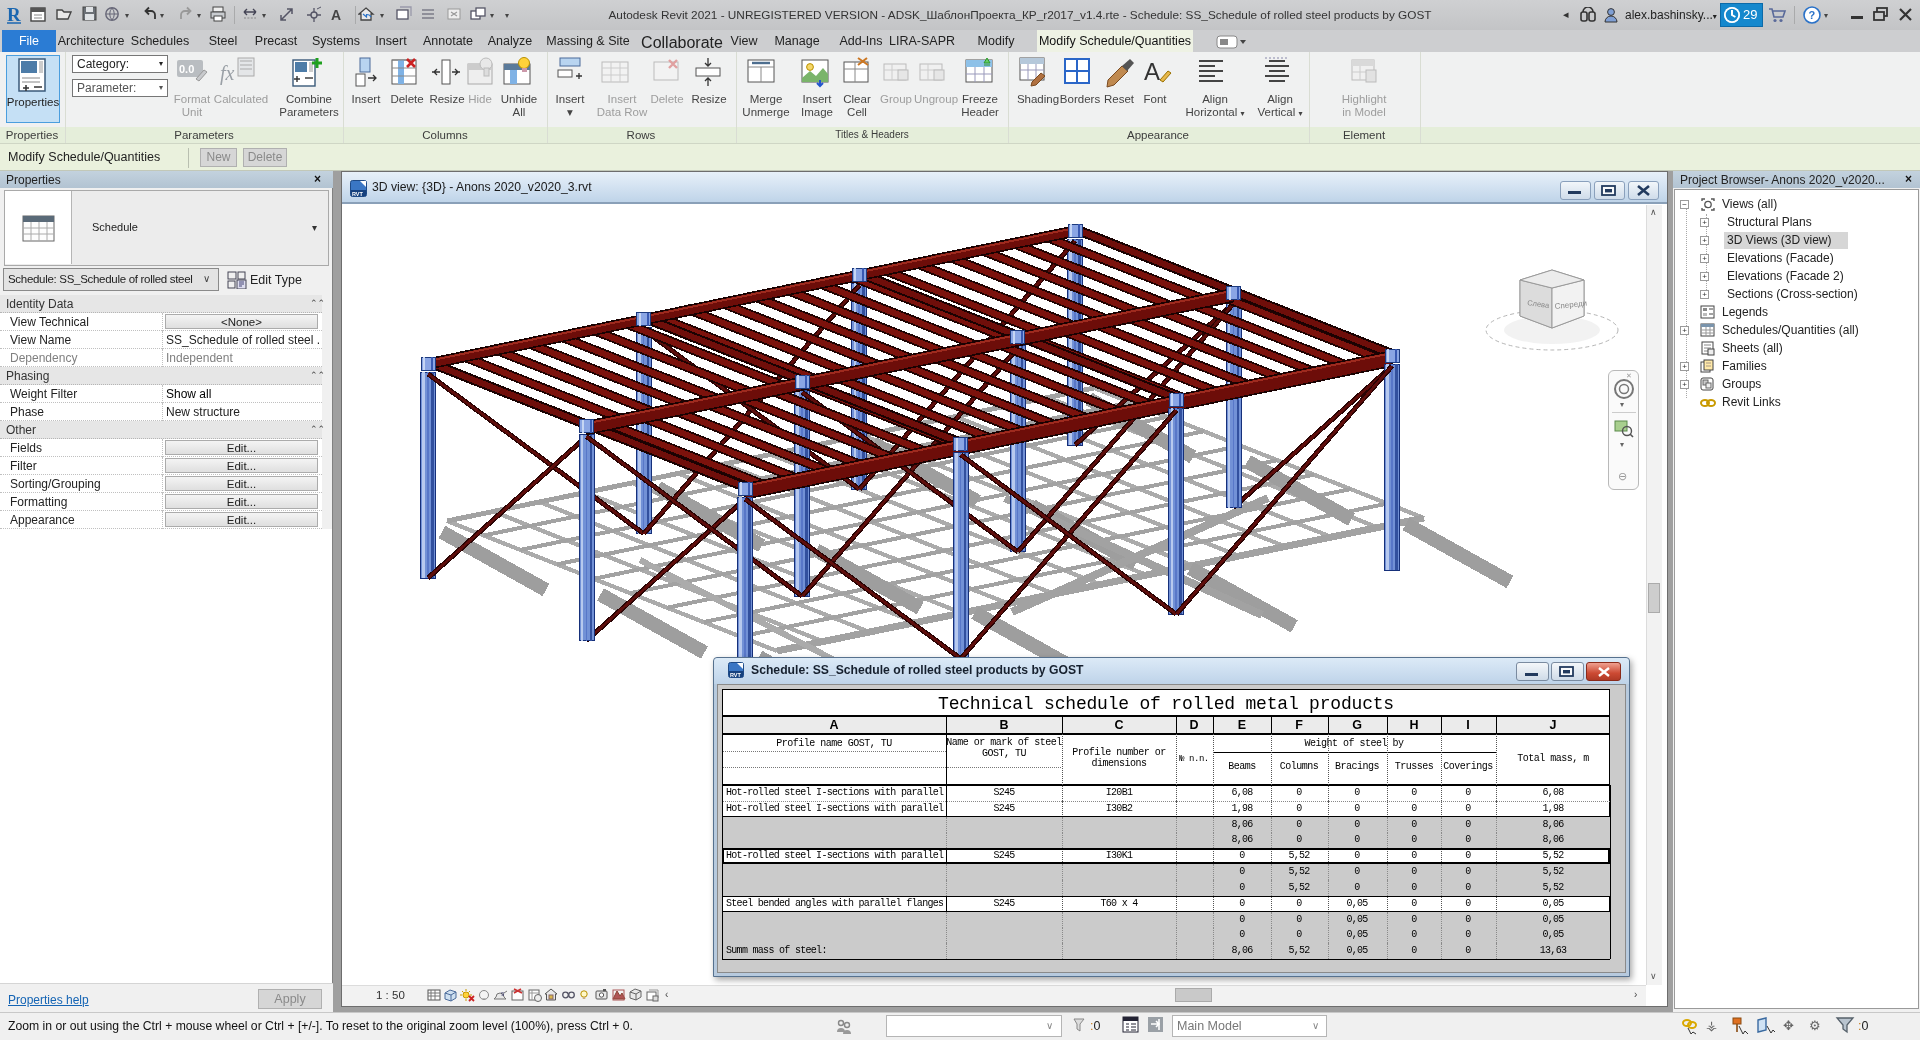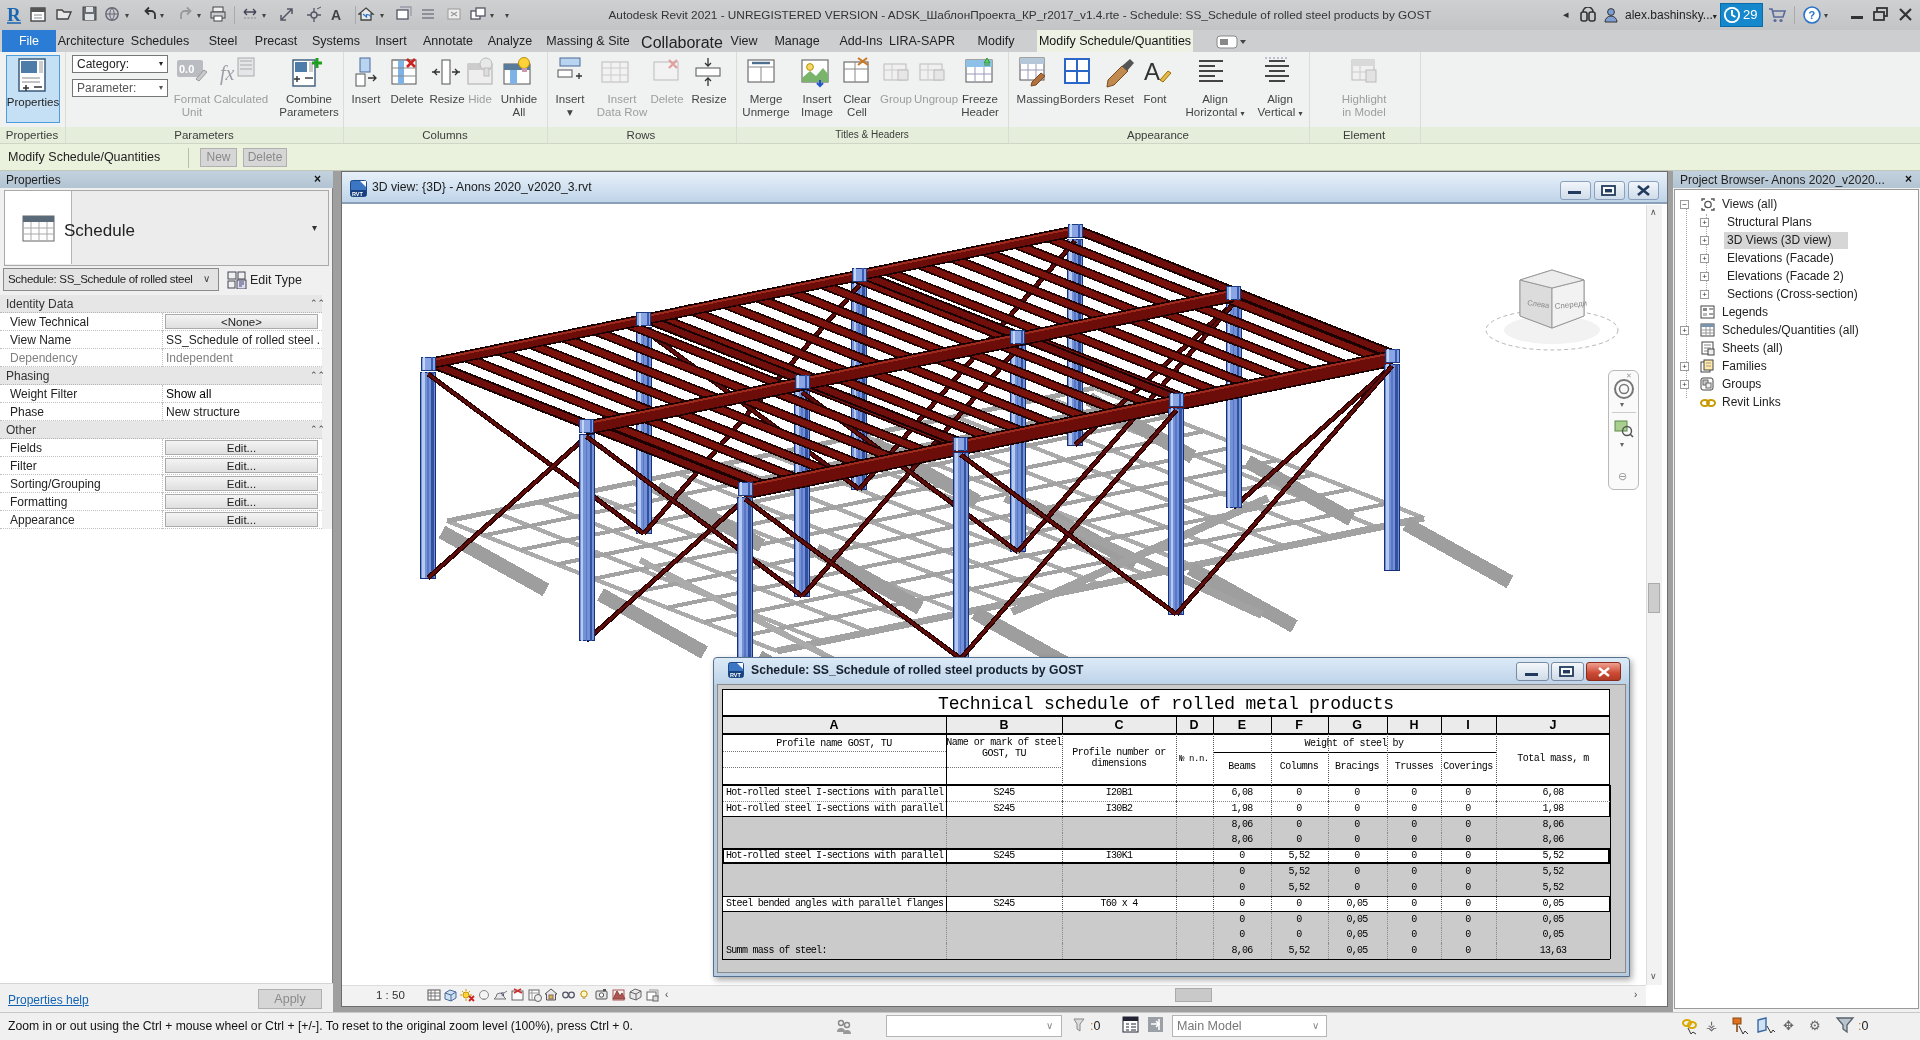--- a/index.html
+++ b/index.html
@@ -293,21 +293,21 @@
     <path d="M2 18 h26 M11 11 v15 M20 11 v15" stroke="#99b"></path>
     <path d="M23 2 l3 5 l-6 0 z M20 9 l6 0" stroke="#2a9a2a" fill="#6c6" stroke-width="1"></path>
   </svg>
 <div class="carow" style="left:952px;top:93px;width:56px">Freeze<br>Header</div>
 <svg class="abs sm" style="left:1018px;top:56px" width="36" height="32">
     <rect x="2" y="2" width="24" height="22" fill="#fff" stroke="#555"></rect>
     <rect x="2" y="2" width="24" height="6" fill="#b5c8da"></rect>
     <path d="M2 14 h24 M10 8 v16 M18 8 v16" stroke="#99b"></path>
     <path d="M14 26 l9 -9 l4 3 l-9 9 l-5 1 z" fill="#b07040" stroke="#7a4a20"></path>
   </svg>
-<div class="carow" style="left:1010px;top:93px;width:56px">Massing</div>
+<div class="carow" style="left:1010px;top:93px;width:56px">Shading</div>
 <svg class="abs sm" style="left:1062px;top:56px" width="36" height="32">
     <rect x="3" y="3" width="24" height="24" fill="#fff" stroke="#2a66c8" stroke-width="2"></rect>
     <path d="M15 3 v24 M3 15 h24" stroke="#2a66c8" stroke-width="2"></path>
   </svg>
 <div class="carow" style="left:1054px;top:93px;width:52px">Borders</div>
 <svg class="abs sm" style="left:1104px;top:56px" width="36" height="32">
     <path d="M4 24 l14 -14 l6 5 l-14 14 l-7 2 z" fill="#c08a50" stroke="#7a4a20"></path>
     <path d="M18 10 l8 -7 l4 4 l-7 8 z" fill="#555"></path>
   </svg>
 <div class="carow" style="left:1096px;top:93px;width:46px">Reset</div>
@@ -342,21 +342,21 @@
 <div class="abs" style="left:0;top:171px;width:333px;height:17px;background:linear-gradient(#c3d2de,#b2c3d2)"></div>
 <div class="tx" style="left:6px;top:173px;font-size:12px;color:#222">Properties</div>
 <div class="tx" style="left:314px;top:172px;font-size:12px;color:#111;font-weight:bold">×</div>
 <div class="abs" style="left:4px;top:190px;width:325px;height:76px;background:#ececec;border:1px solid #a9a9a9"></div>
 <div class="abs" style="left:5px;top:191px;width:67px;height:73px;background:#fff;border-right:1px solid #b5b5b5"></div>
 <svg class="abs sm" style="left:22px;top:215px" width="34" height="28">
     <rect x="1" y="1" width="31" height="25" fill="#fdfdfd" stroke="#666"></rect>
     <rect x="1" y="1" width="31" height="6" fill="#5a6a78"></rect>
     <path d="M1 13 h31 M1 19 h31 M9 7 v19 M17 7 v19 M25 7 v19" stroke="#aaa"></path>
   </svg>
-<div class="tx" style="left:64px;top:221px;font-size:17px;color:#222">Schedule</div>
+<div class="tx" style="left:92px;top:221px;font-size:11px;color:#222">Schedule</div>
 <div class="tx" style="left:312px;top:222px;font-size:10px;color:#333">▾</div>
 <div class="abs" style="left:3px;top:268px;width:216px;height:23px;background:#e3e3e3;border:1px solid #8a8a8a"></div>
 <div class="tx" style="left:8px;top:273px;font-size:11.5px;letter-spacing:-0.3px;color:#222;max-width:194px;overflow:hidden">Schedule: SS_Schedule of rolled steel</div>
 <div class="tx" style="left:203px;top:273px;font-size:10px;color:#444">∨</div>
 <svg class="abs sm" style="left:227px;top:271px" width="20" height="18">
     <rect x="1" y="1" width="8" height="7" fill="none" stroke="#445"></rect>
     <rect x="11" y="1" width="7" height="7" fill="none" stroke="#445"></rect>
     <rect x="1" y="10" width="7" height="7" fill="none" stroke="#445"></rect>
     <rect x="10" y="9" width="9" height="9" fill="#dde" stroke="#445"></rect>
     <path d="M12 11 h5 M12 13 h5 M12 15 h3" stroke="#447"></path>

